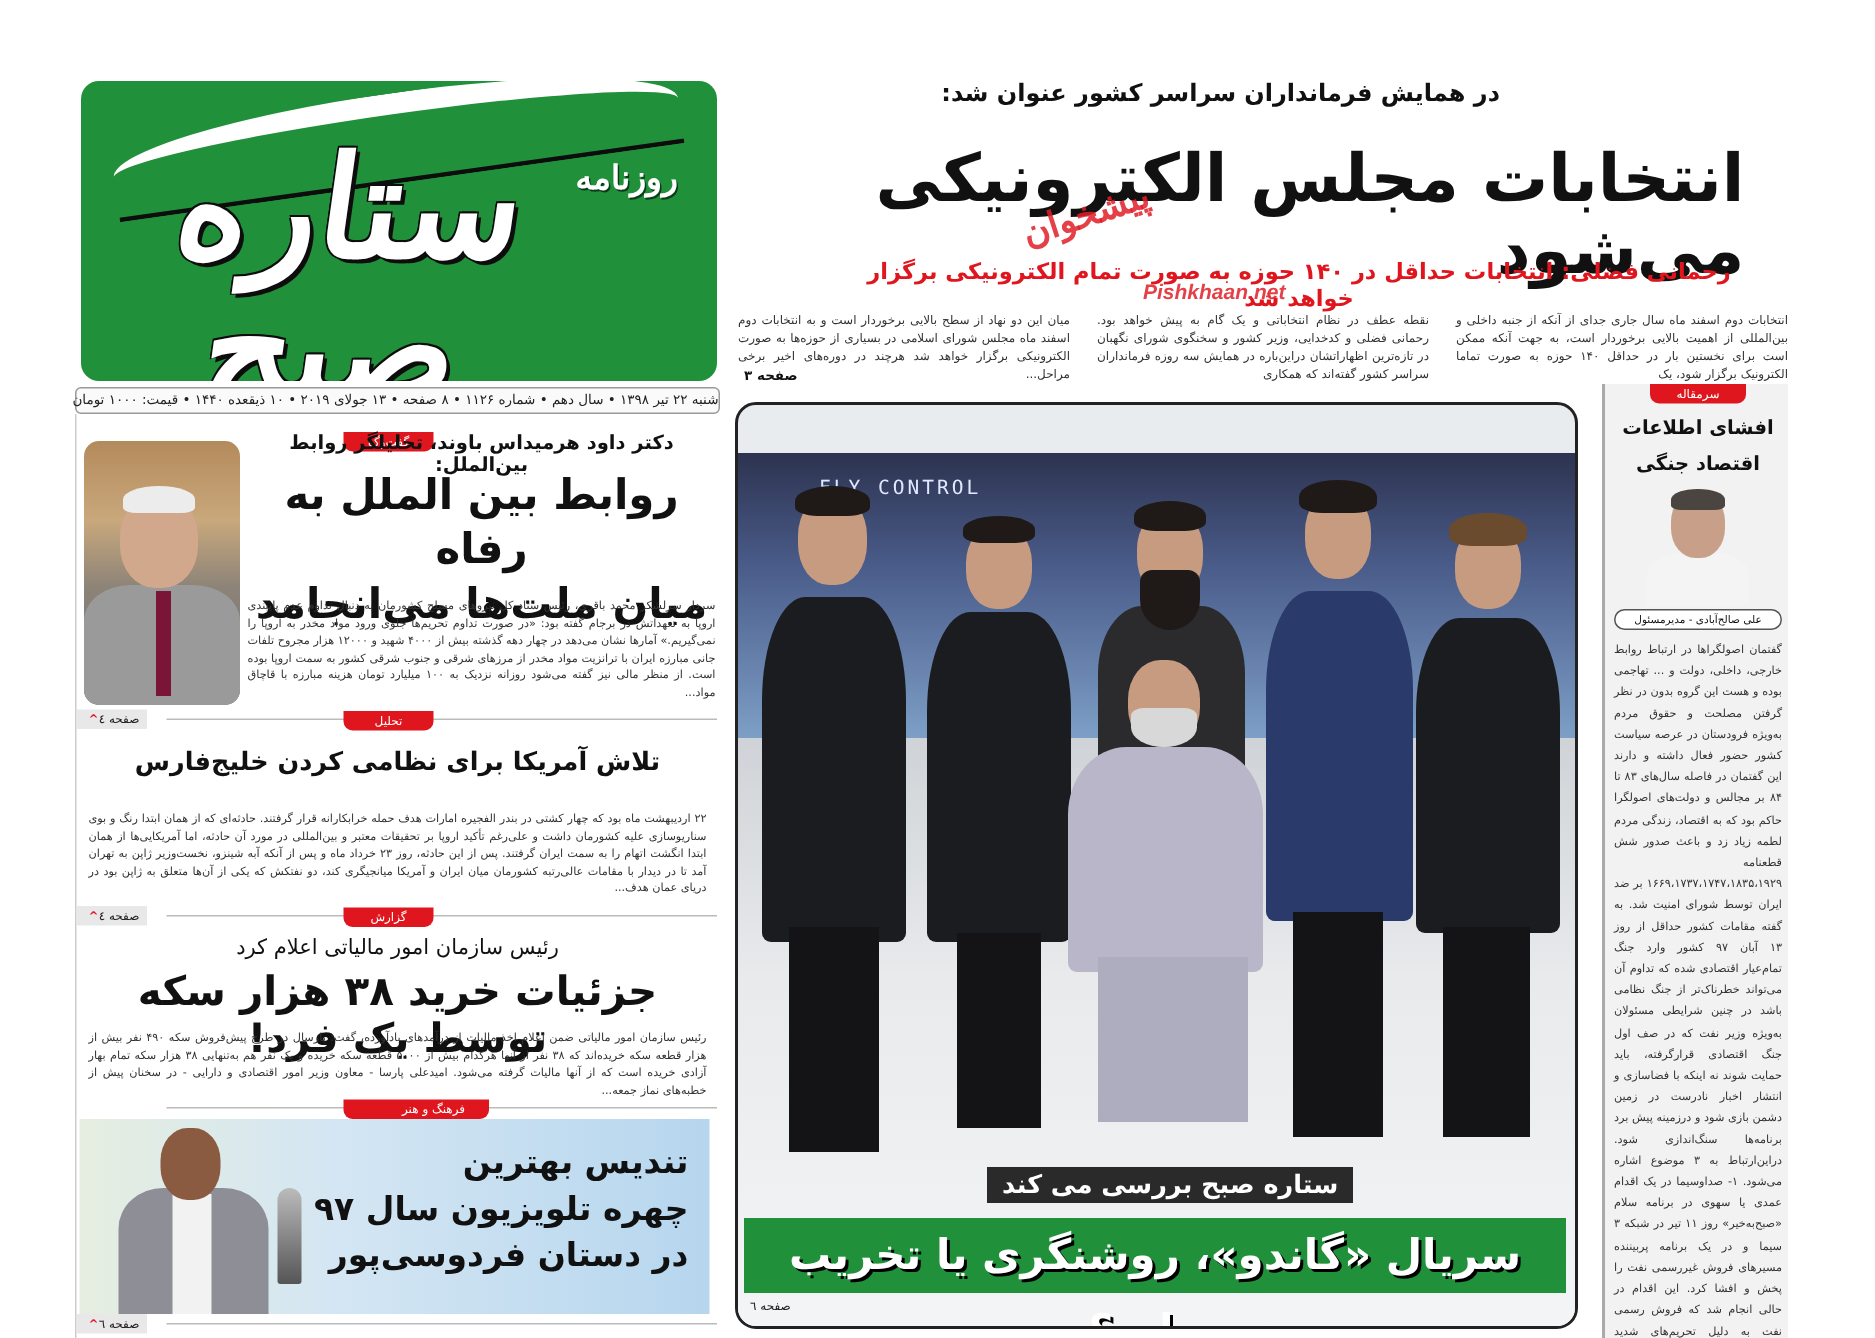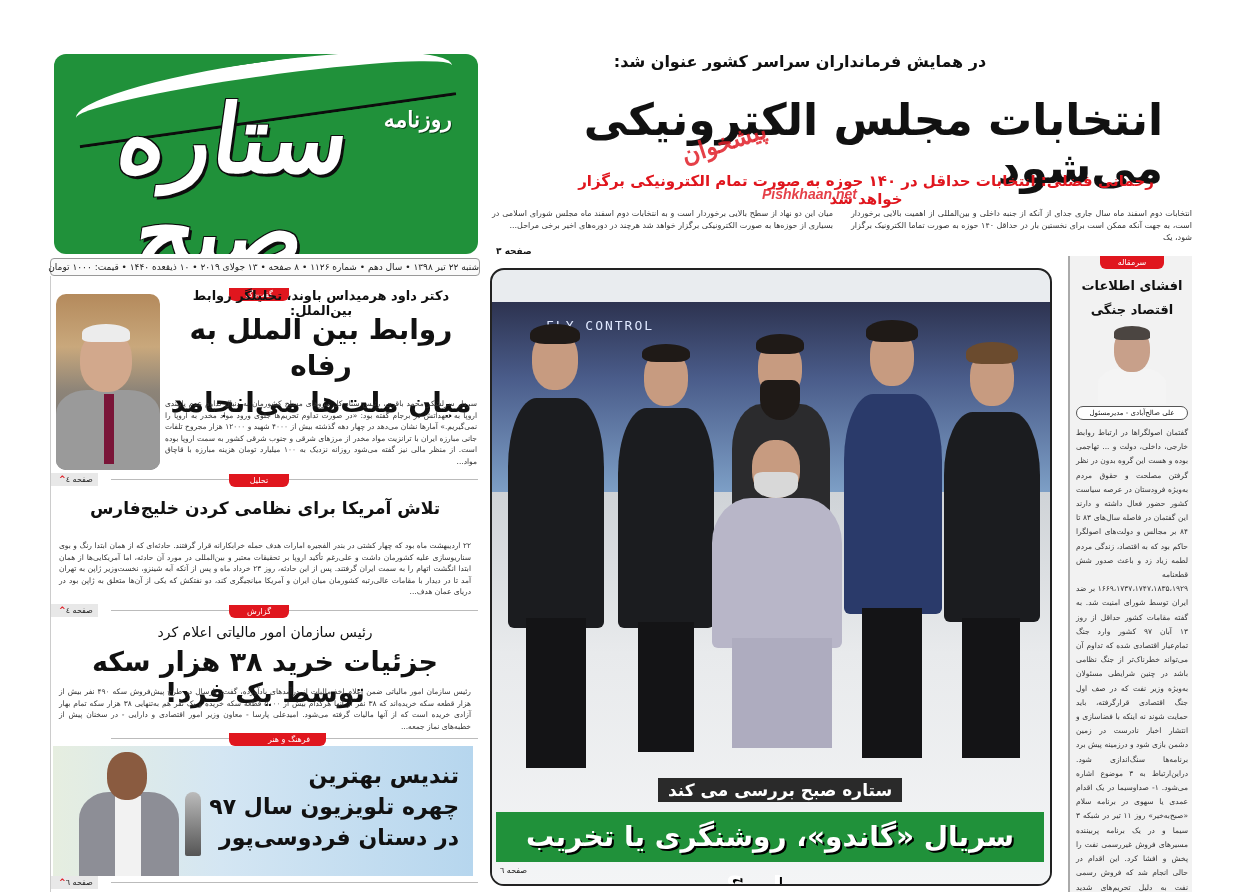--- a/index.html
+++ b/index.html
@@ -29,21 +29,21 @@
     transform: rotate(-8deg);
   }
   .dateline {
     position: absolute; left: 50px; top: 258px; width: 430px; height: 18px;
     border: 1px solid #999; border-radius: 4px; background: #fafafa;
     font-size: 9px; color: #222; text-align: center; line-height: 16px; white-space: nowrap;
   }
 
   
   .kicker {
-    position: absolute; left: 600px; top: 52px; width: 400px; text-align: center;
+    position: absolute; left: 600px; top: 52px; width: 400px; 
     font-size: 16px; font-weight: bold;
   }
   .headline {
     position: absolute; left: 467px; top: 96px; width: 696px; 
     font-size: 44px; font-weight: bold; letter-spacing: -1px; line-height: 1.1;
   }
   .subhead {
     position: absolute; left: 556px; top: 172px; width: 620px; text-align: center;
     font-size: 15px; font-weight: bold; color: #e0161e;
   }
@@ -159,20 +159,21 @@
 </div>
 <div class="dateline">شنبه ۲۲ تیر ۱۳۹۸ • سال دهم • شماره ۱۱۲۶ • ۸ صفحه • ۱۳ جولای ۲۰۱۹ • ۱۰ ذیقعده ۱۴۴۰ • قیمت: ۱۰۰۰ تومان</div>
 
 <div class="kicker">در همایش فرمانداران سراسر کشور عنوان شد:</div>
 <div class="headline">انتخابات مجلس الکترونیکی می‌شود</div>
 <div class="subhead">رحمانی فضلی: انتخابات حداقل در ۱۴۰ حوزه به صورت تمام الکترونیکی برگزار خواهد شد</div>
 <div class="watermark-fa">پیشخوان</div>
 <div class="watermark-en">Pishkhaan.net</div>
 <div class="lead-cols">
   <div class="col">انتخابات دوم اسفند ماه سال جاری جدای از آنکه از جنبه داخلی و بین‌المللی از اهمیت بالایی برخوردار است، به جهت آنکه ممکن است برای نخستین بار در حداقل ۱۴۰ حوزه به صورت تماما الکترونیک برگزار شود، یک</div>
+  <div class="col">نقطه عطف در نظام انتخاباتی و یک گام به پیش خواهد بود. رحمانی فضلی و کدخدایی، وزیر کشور و سخنگوی شورای نگهبان در تازه‌ترین اظهاراتشان دراین‌باره در همایش سه روزه فرمانداران سراسر کشور گفته‌اند که همکاری</div>
   <div class="col">میان این دو نهاد از سطح بالایی برخوردار است و به انتخابات دوم اسفند ماه مجلس شورای اسلامی در بسیاری از حوزه‌ها به صورت الکترونیکی برگزار خواهد شد هرچند در دوره‌های اخیر برخی مراحل...</div>
 </div>
 <div class="lead-page">صفحه ۳</div>
 
 <div class="left-col">
 
   <div class="section-tag" style="left:178px; top:12px;">گفت‌وگو</div>
   <div class="story1-photo">
     <div class="suit"></div>
     <div class="tie"></div>

